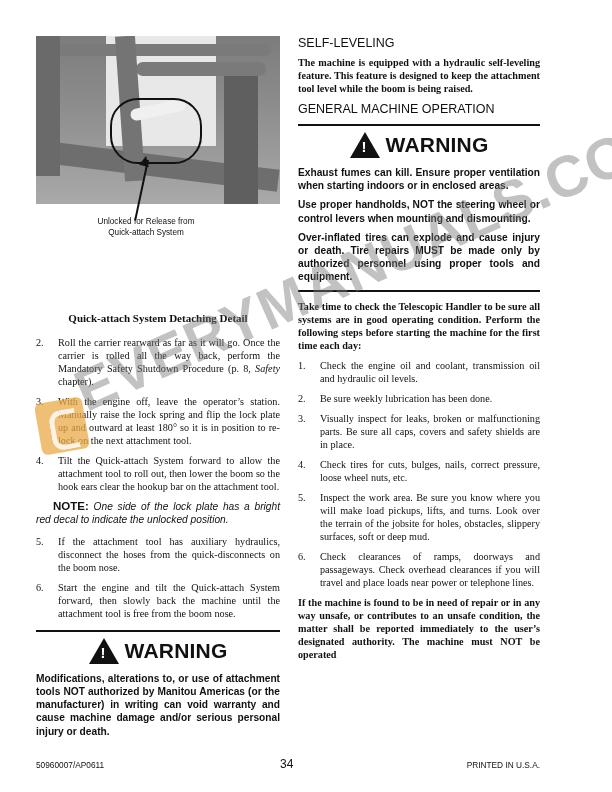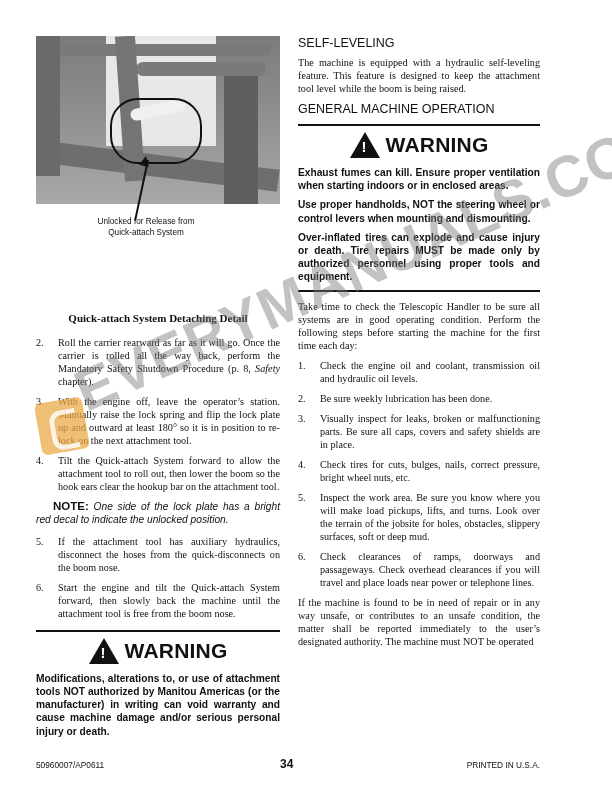--- a/index.html
+++ b/index.html
@@ -34,25 +34,25 @@
   .note i { font-style: italic; }
 
   .rule { border-top: 2px solid #111; }
   .warn-head { display: flex; align-items: center; justify-content: center; gap: 6px; margin: 6px 0 8px; }
   .warn-tri { width: 0; height: 0; border-left: 15px solid transparent; border-right: 15px solid transparent; border-bottom: 26px solid #111; position: relative; }
   .warn-tri span { position: absolute; left: -3px; top: 7px; color: #fff; font-weight: bold; font-size: 15px; line-height: 16px; font-family: "Liberation Sans", sans-serif; }
   .warn-word { font-weight: bold; font-size: 21px; letter-spacing: 0.2px; }
   .warn-text { font-weight: bold; font-size: 10.2px; line-height: 13.2px; text-align: justify; margin: 0 0 6px; }
 
   .h2 { font-weight: normal; font-size: 12.5px; margin: 0 0 6px; }
-  .para { font-size: 10.2px; line-height: 13px; text-align: justify; margin: 4px 0 7px; }
+  .para { font-size: 10.2px; line-height: 13px; text-align: justify; margin: 4px 0 7px; font-weight: bold; }
 
   .footer { position: absolute; top: 760px; left: 36px; width: 504px; font-size: 8.3px; }
   .footer .left { position: absolute; left: 0; }
-  .footer .center { position: absolute; left: 244px; font-weight: bold; font-size: 12px; top: -3px; text-align: right; }
+  .footer .center { position: absolute; left: 244px; font-weight: normal; font-size: 12px; top: -3px; text-align: right; }
   .footer .right { position: absolute; right: 0; }
 
   .watermark { position: absolute; left: 38px; top: 300px; width: 440px; height: 150px; pointer-events: none; }
   .wm-text { position: absolute; left: 40px; top: 60px; font-family: "Liberation Sans", sans-serif; font-weight: bold; font-size: 58px; color: rgba(120,120,120,0.45); transform: rotate(-24deg); transform-origin: left center; letter-spacing: 1px; white-space: nowrap; }
   .wm-logo { position: absolute; left: 0; top: 100px; width: 48px; height: 52px; background: rgba(232,170,70,0.75); border-radius: 6px; transform: rotate(-10deg); }
   .wm-logo::after { content: ""; position: absolute; left: 12px; top: 10px; width: 22px; height: 30px; border: 5px solid rgba(255,255,255,0.8); border-right: none; border-radius: 12px 0 0 12px; }
 </style>
 </head>
 <body>
 
@@ -146,21 +146,21 @@
     <div class="step">
       <span class="num">2.</span>
       <span class="txt">Be sure weekly lubrication has been done.</span>
     </div>
     <div class="step">
       <span class="num">3.</span>
       <span class="txt">Visually inspect for leaks, broken or malfunctioning parts. Be sure all caps, covers and safety shields are in place.</span>
     </div>
     <div class="step">
       <span class="num">4.</span>
-      <span class="txt">Check tires for cuts, bulges, nails, correct pressure, bright wheel nuts, etc.</span>
+      <span class="txt">Check tires for cuts, bulges, nails, correct pressure, loose wheel nuts, etc.</span>
     </div>
     <div class="step">
       <span class="num">5.</span>
       <span class="txt">Inspect the work area. Be sure you know where you will make load pickups, lifts, and turns. Look over the terrain of the jobsite for holes, obstacles, slippery surfaces, soft or deep mud.</span>
     </div>
     <div class="step">
       <span class="num">6.</span>
       <span class="txt">Check clearances of ramps, doorways and passageways. Check overhead clearances if you will travel and place loads near power or telephone lines.</span>
     </div>
   </div>

